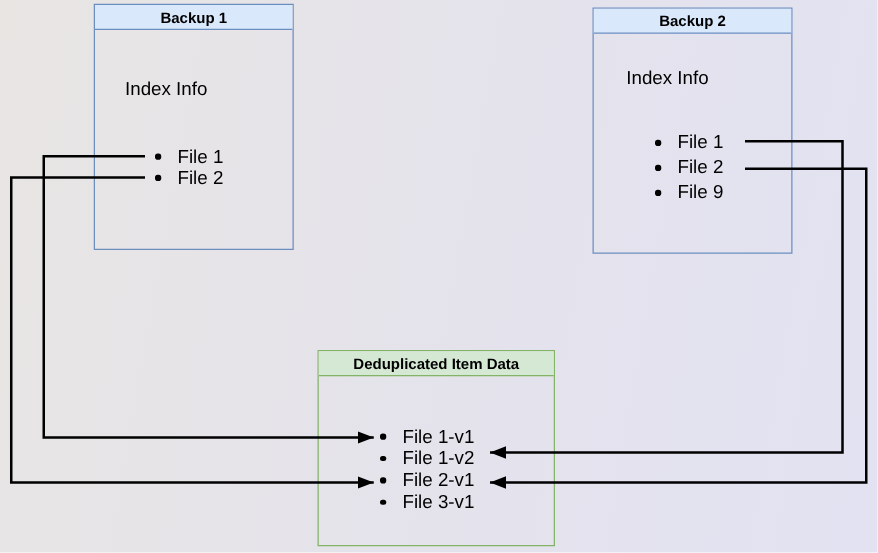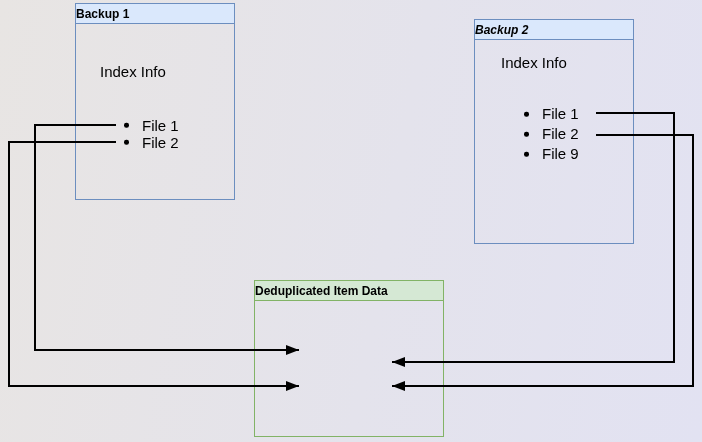--- a/index.html
+++ b/index.html
@@ -18,21 +18,21 @@
     box-sizing: border-box;
     background: transparent;
   }
   .box.blue  { border: 1.5px solid var(--backup-border, #6c8ebf); }
   .box.green { border: 1.5px solid var(--dedup-border, #82b366); }
 
   .box-header {
     box-sizing: border-box;
     height: 20px;
     line-height: 20px;
-    text-align: left;
+    text-align: center;
     font-size: 12px;
     font-weight: bold;
     white-space: nowrap;
   }
   .box.blue  .box-header { background: var(--backup-header-fill, #dae8fc); border-bottom: 1.5px solid var(--backup-border, #6c8ebf); }
   .box.green .box-header { background: var(--dedup-header-fill, #d5e8d4);  border-bottom: 1.5px solid var(--dedup-border, #82b366); }
 
   .label {
     position: absolute;
     font-size: 15px;
@@ -79,33 +79,39 @@
 
   <div class="box blue" style="left:75px; top:3px; width:160px; height:197px;">
     <div class="box-header">Backup 1</div>
   </div>
   <div class="label" style="left:100px; top:63px;">Index Info</div>
   <ul class="file-list" style="left:122px; top:116.5px; --lh:17px;">
     <li>File 1</li>
     <li>File 2</li>
   </ul>
 
-  <div class="box blue" style="left:474px; top:19px; width:160px; height:225px;font-style:italic;">
+  <div class="box blue" style="left:474px; top:6px; width:160px; height:197px;">
     <div class="box-header">Backup 2</div>
   </div>
   <div class="label" style="left:501px; top:54px;">Index Info</div>
   <ul class="file-list" style="left:522px; top:104px; --lh:20px;">
     <li>File 1</li>
     <li>File 2</li>
     <li>File 9</li>
   </ul>
 
   <div class="box green" style="left:254px; top:280px; width:190px; height:157px;">
     <div class="box-header">Deduplicated Item Data</div>
   </div>
+  <ul class="file-list" style="left:302px; top:340.5px; --lh:17.5px;">
+    <li>File 1-v1</li>
+    <li>File 1-v2</li>
+    <li>File 2-v1</li>
+    <li>File 3-v1</li>
+  </ul>
 
   <svg class="connectors" width="702" height="442" viewBox="0 0 702 442" xmlns="http://www.w3.org/2000/svg">
     <defs>
       <marker id="arrowhead" markerUnits="userSpaceOnUse" markerWidth="14" markerHeight="10" refX="13" refY="5" orient="auto">
         <path d="M0,0 L13,5 L0,10 Z" fill="#000000"></path>
       </marker>
     </defs>
   <polyline points="116,125 35,125 35,350 299,350" fill="none" stroke="#000000" stroke-width="2" marker-end="url(#arrowhead)"></polyline>
       <polyline points="116,142 9,142 9,386 299,386" fill="none" stroke="#000000" stroke-width="2" marker-end="url(#arrowhead)"></polyline>
       <polyline points="596,113 674,113 674,362 392,362" fill="none" stroke="#000000" stroke-width="2" marker-end="url(#arrowhead)"></polyline>

